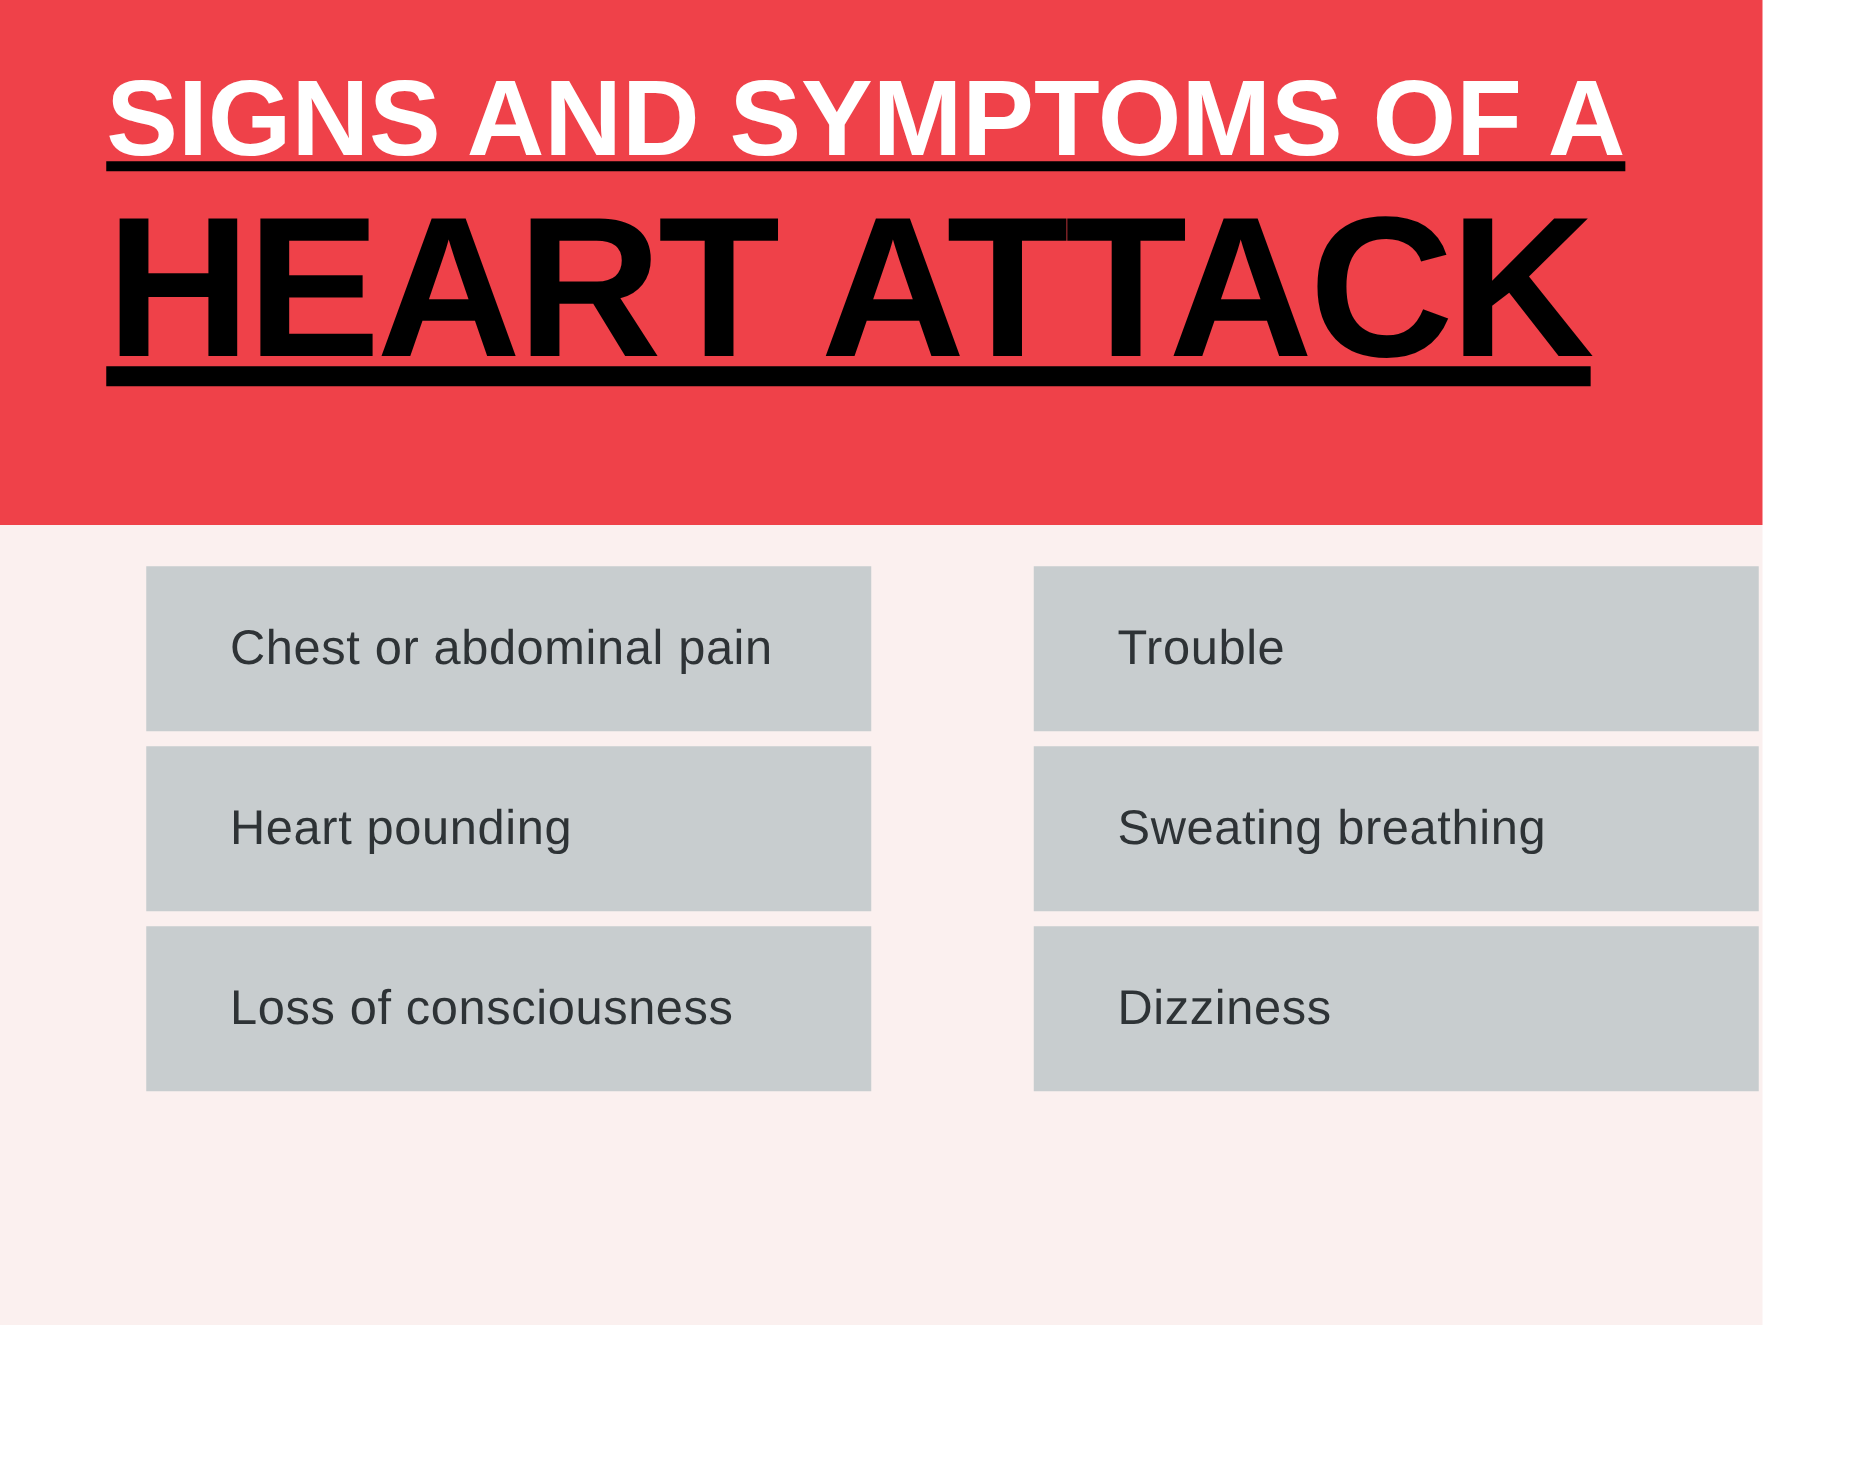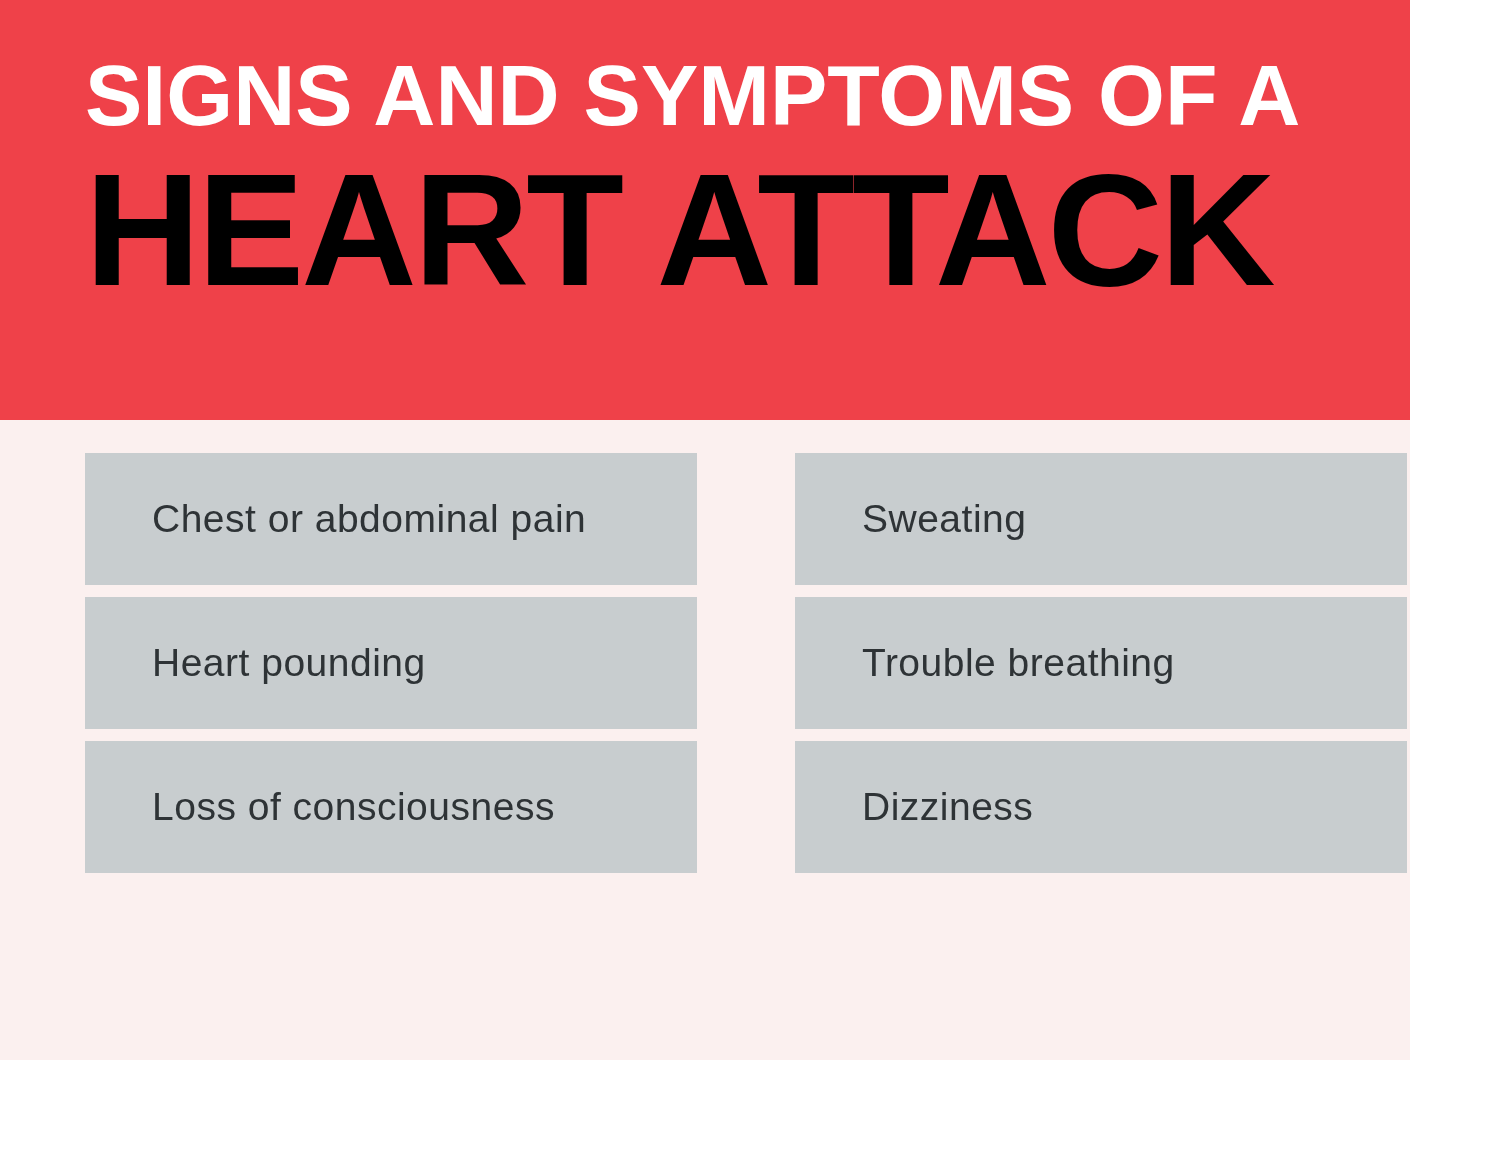--- a/index.html
+++ b/index.html
@@ -20,20 +20,21 @@
   .canvas {
     width: 1410px;
     height: 100%;
     background: #ffffff;
   }
   .header {
     width: 1410px;
     height: 420px;
     background: #ef4149;
     padding: 50px 20px 0 85px;
+    text-decoration: underline;
   }
   .title-line1 {
     color: #ffffff;
     font-weight: bold;
     font-size: 86px;
     line-height: 1.05;
     letter-spacing: 0px;
     white-space: nowrap;
   }
   .title-line2 {
@@ -57,20 +58,21 @@
     column-gap: 98px;
     row-gap: 12px;
     margin-left: 85px;
   }
   .symptom-box {
     background: #c8cdcf;
     height: 132px;
     display: flex;
     align-items: center;
     padding-left: 67px;
+    margin-left: 32px;
   }
   .symptom-box .label {
     color: #2e3336;
     font-size: 39px;
     letter-spacing: 0.5px;
   }
   .footer-space {
     width: 1410px;
     height: 108px;
     background: #ffffff;
@@ -88,28 +90,28 @@
     </div>
 
     <div class="symptoms-section">
       <div class="symptoms-grid">
 
         <div class="symptom-box">
           <span class="label">Chest or abdominal pain</span>
         </div>
 
         <div class="symptom-box">
-          <span class="label">Sweating</span>
+          <span class="label">Trouble</span>
         </div>
         <div class="symptom-box">
           <span class="label">Heart pounding</span>
         </div>
 
         <div class="symptom-box">
-          <span class="label">Trouble breathing</span>
+          <span class="label">Sweating breathing</span>
         </div>
 
         <div class="symptom-box">
           <span class="label">Loss of consciousness</span>
         </div>
         <div class="symptom-box">
           <span class="label">Dizziness</span>
         </div>
 
       </div>

